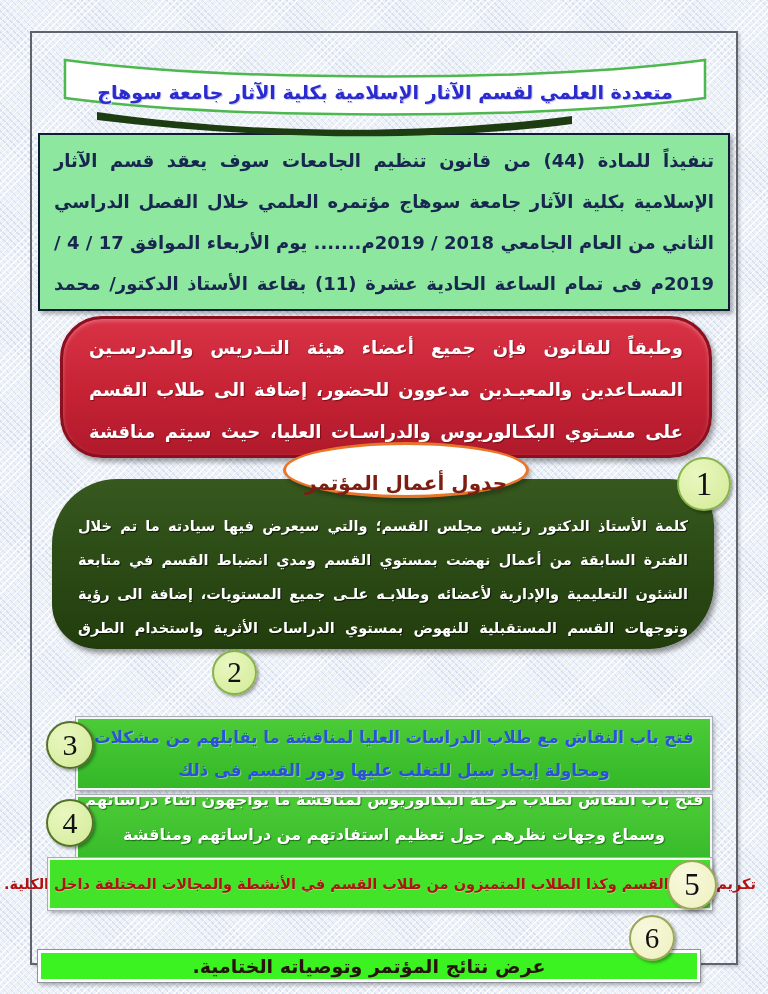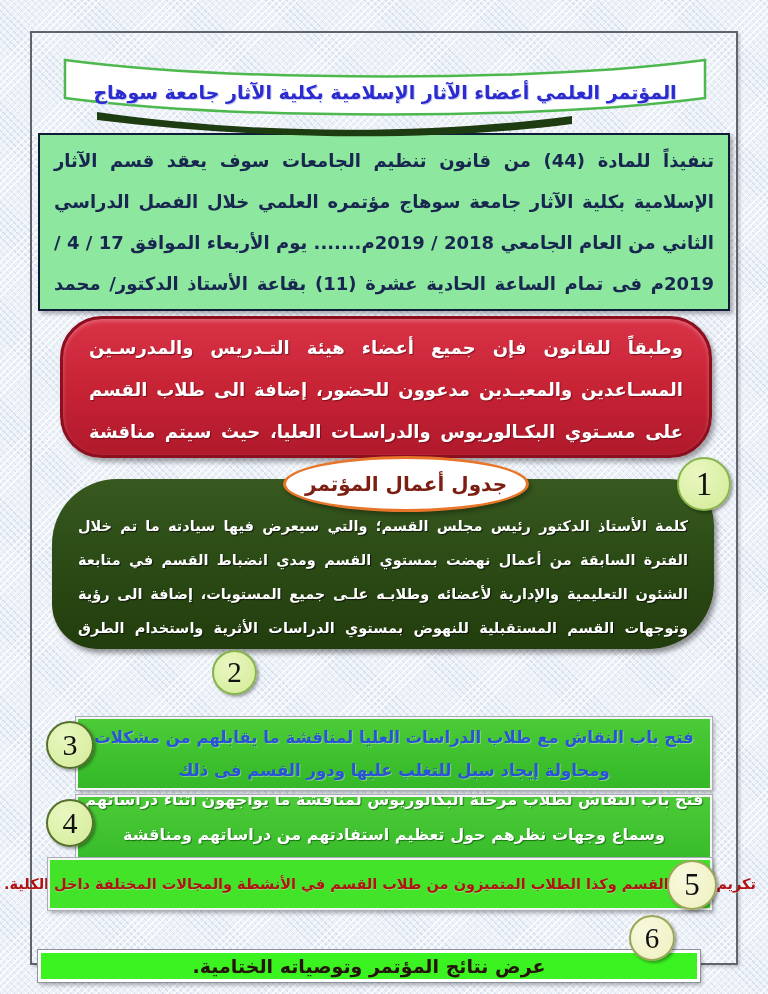--- a/index.html
+++ b/index.html
@@ -44,23 +44,23 @@
     border:3px solid #8c0f20;
     box-shadow:3px 4px 5px rgba(0,0,0,.35), inset 0 2px 4px rgba(255,255,255,.28);
     padding:8px 26px 0; overflow:hidden;
   }
   .invite-text{
     color:#ffffff; font-weight:bold; font-size:18px; line-height:42px;
     text-align:justify; text-align-last:center; text-shadow:1px 1px 1px rgba(80,0,10,.6);
   }
   
   .agenda-oval{
-    position:absolute; left:283px; top:456px; width:246px; height:56px; z-index:7;
+    position:absolute; left:283px; top:442px; width:246px; height:56px; z-index:7;
     background:#ffffff; border:3px solid #e8762a; border-radius:50%;
-    box-sizing:border-box; display:flex; align-items:center; justify-content:center;
+    box-sizing:border-box; display:flex; align-items:flex-end; justify-content:center;
     box-shadow:2px 3px 4px rgba(0,0,0,.3);
   }
   .agenda-oval span{color:#7c1f12; font-weight:bold; font-size:20px; white-space:nowrap;}
   
   .item1{
     position:absolute; left:52px; top:479px; width:662px; height:170px; z-index:2;
     border-radius:65px 45px 65px 45px; box-sizing:border-box;
     background:linear-gradient(180deg,#37591f 0%,#2a4914 55%,#223d0d 100%);
     box-shadow:3px 4px 5px rgba(0,0,0,.4);
     padding:30px 26px 0; overflow:hidden;
@@ -126,21 +126,21 @@
 <body>
 
 <div class="page">
   <div class="frame"></div>
 
   <div class="banner">
     <svg viewBox="0 0 646 92" width="646" height="92">
       <path d="M35,60 C200,84 370,82 510,64 L510,72 C370,90 200,88 35,68 Z" fill="#1e3c12"></path>
       <path d="M3,8 C170,30 476,30 643,8 L643,46 C476,68 170,68 3,46 Z" fill="#ffffff" stroke="#4db84d" stroke-width="2.5"></path>
     </svg>
-    <div class="banner-text">المؤتمر العلمي أعضاء الآثار الإسلامية بكلية الآثار جامعة سوهاج</div>
+    <div class="banner-text">متعددة العلمي لقسم الآثار الإسلامية بكلية الآثار جامعة سوهاج</div>
   </div>
 
   <div class="intro">
     <div class="intro-text">تنفيذاً للمادة (44) من قانون تنظيم الجامعات سوف يعقد قسم الآثار الإسلامية بكلية الآثار جامعة سوهاج مؤتمره العلمي خلال الفصل الدراسي الثاني من العام الجامعي 2018 / 2019م....... يوم الأربعاء الموافق 17 / 4 / 2019م فى تمام الساعة الحادية عشرة (11) بقاعة الأستاذ الدكتور/ محمد عبد الستار عثمان.</div>
   </div>
 
   <div class="invite">
     <div class="invite-text">وطبقاً للقانون فإن جميع أعضاء هيئة التـدريس والمدرسـين المسـاعدين والمعيـدين مدعوون للحضور، إضافة الى طلاب القسم على مسـتوي البكـالوريوس والدراسـات العليا، حيث سيتم مناقشة كل ما يتعلق بشئون التعليم والبحث العلمي.</div>
   </div>
 

